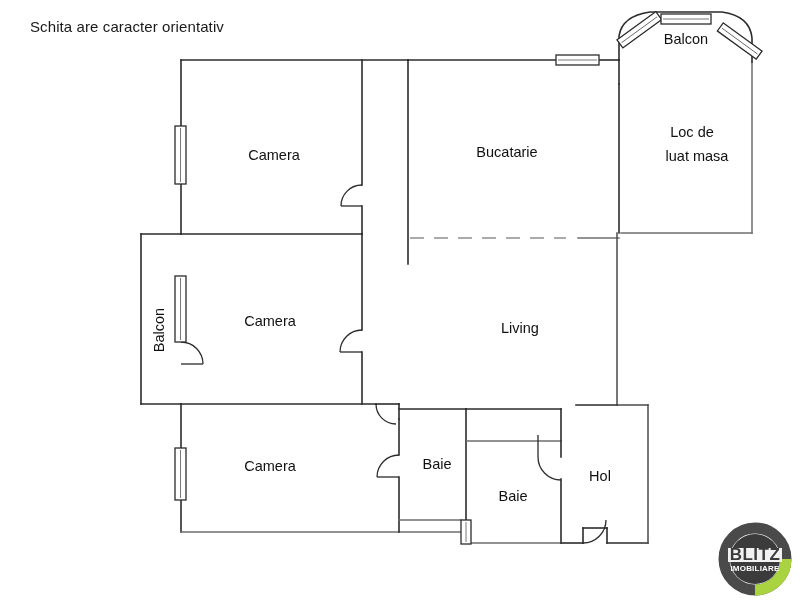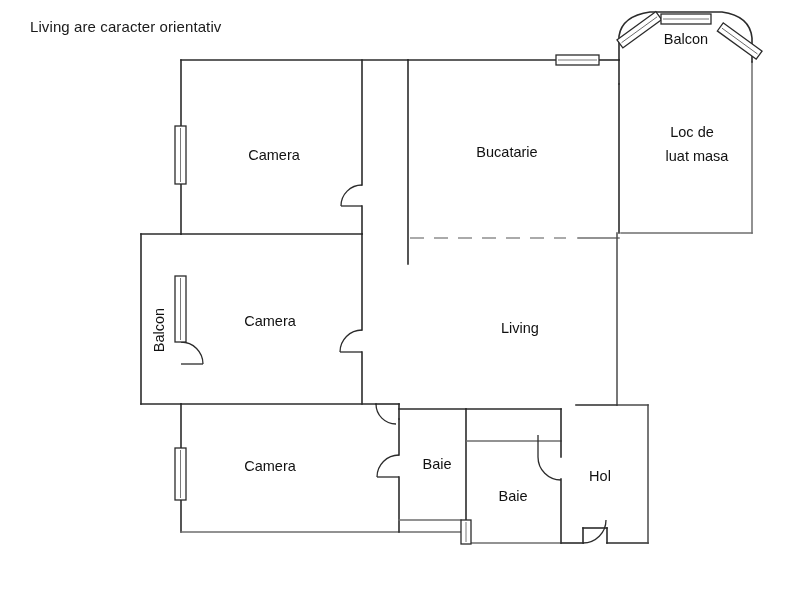--- a/index.html
+++ b/index.html
@@ -116,21 +116,21 @@
     fill: #ffffff;
     text-anchor: middle;
     letter-spacing: 0.2px;
   }
 </style>
 </head>
 <body>
 
 <div id="plan-root">
 
-  <div id="plan-title">Living are caracter orientativ</div>
+  <div id="plan-title">Schita are caracter orientativ</div>
 
   <svg id="floorplan-svg" viewBox="0 0 800 600" xmlns="http://www.w3.org/2000/svg">
 
     <g>
 
       <path class="wall" d="M 181 60 L 408 60"></path>
       <path class="wall" d="M 408 60 L 556 60"></path>
       <path class="wall" d="M 598 60 L 619 60"></path>
 
       <path class="wall" d="M 181 60 L 181 234"></path>
@@ -277,14 +277,28 @@
       <text class="room-label" x="520" y="329">Living</text>
 
       <text class="room-label" x="437" y="465">Baie</text>
 
       <text class="room-label" x="513" y="497">Baie</text>
 
       <text class="room-label" x="600" y="477">Hol</text>
     </g>
   </svg>
 
+  <div id="brand-logo">
+    <svg viewBox="0 0 74 74" xmlns="http://www.w3.org/2000/svg">
+
+      <circle cx="37" cy="37" r="31" fill="none" stroke="#4a4a4a" stroke-width="11"></circle>
+
+      <path d="M 37 68 A 31 31 0 0 0 68 37" fill="none" stroke="#a9d43f" stroke-width="11"></path>
+
+      <circle cx="37" cy="37" r="25" fill="#3b3b3b"></circle>
+
+      <rect x="10" y="26" width="54" height="14" fill="#f2f2f2"></rect>
+      <text class="logo-text-top" x="37" y="38">BLITZ</text>
+      <text class="logo-text-bot" x="37" y="49">IMOBILIARE</text>
+    </svg>
+  </div>
 
 </div>
 
 </body></html>

